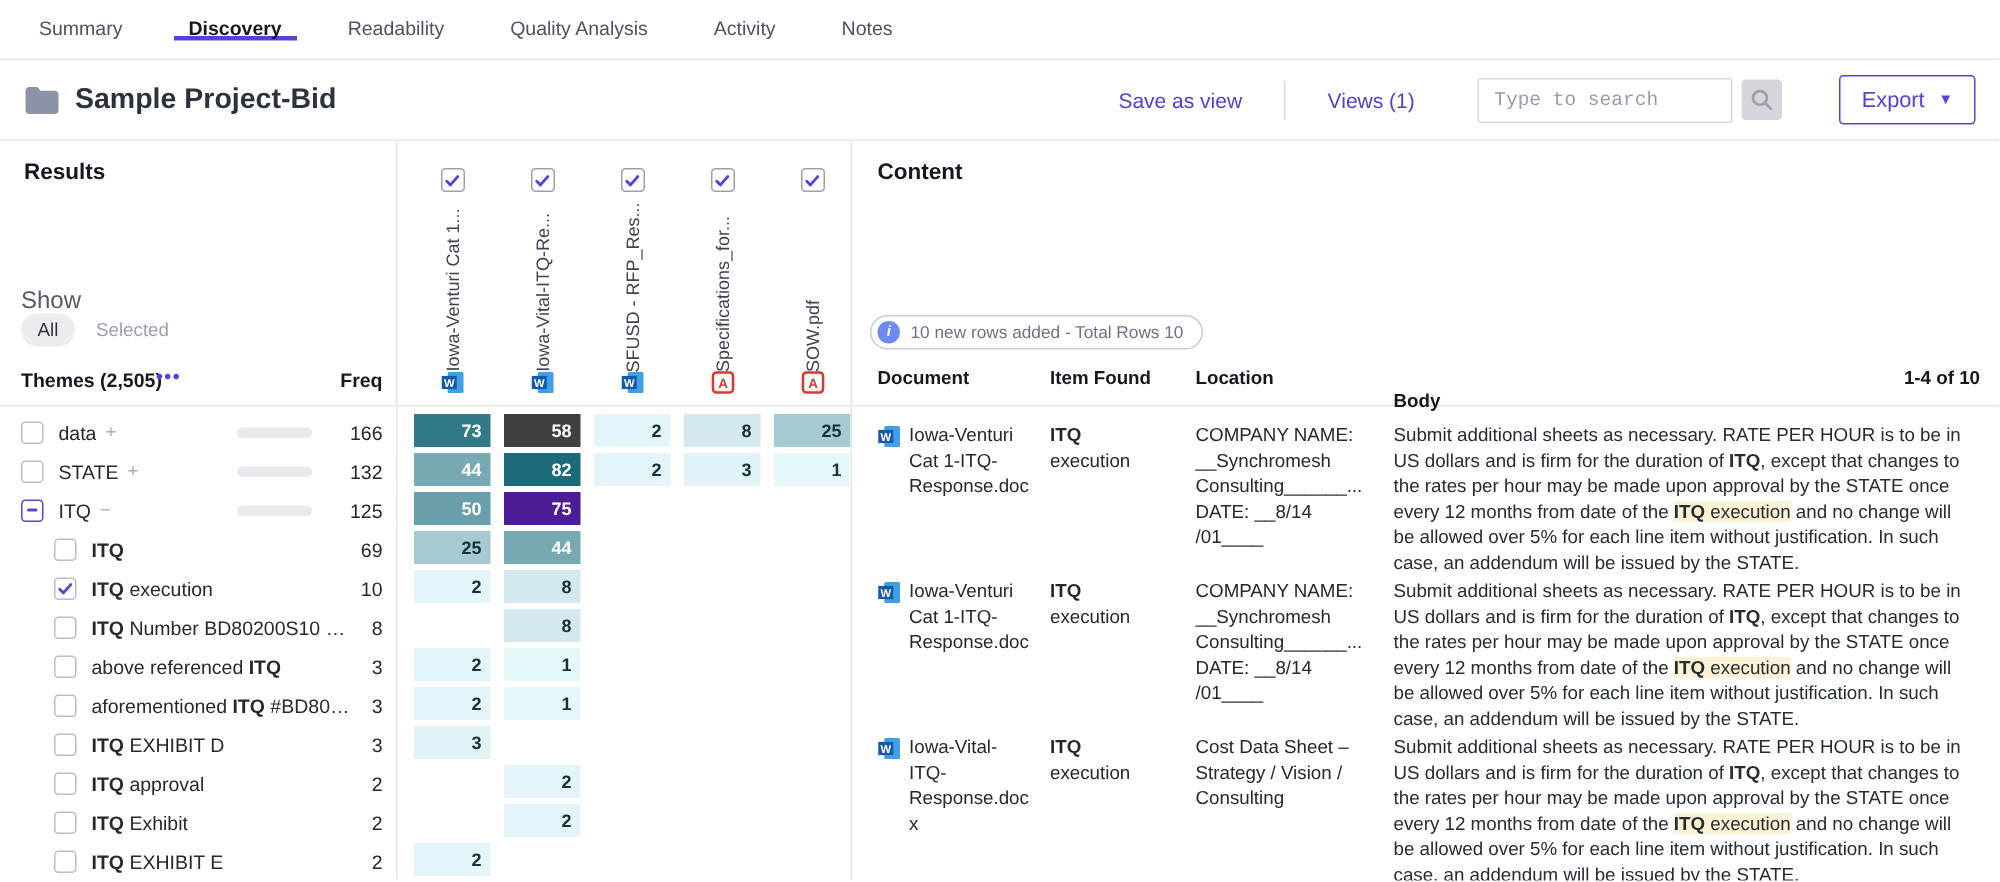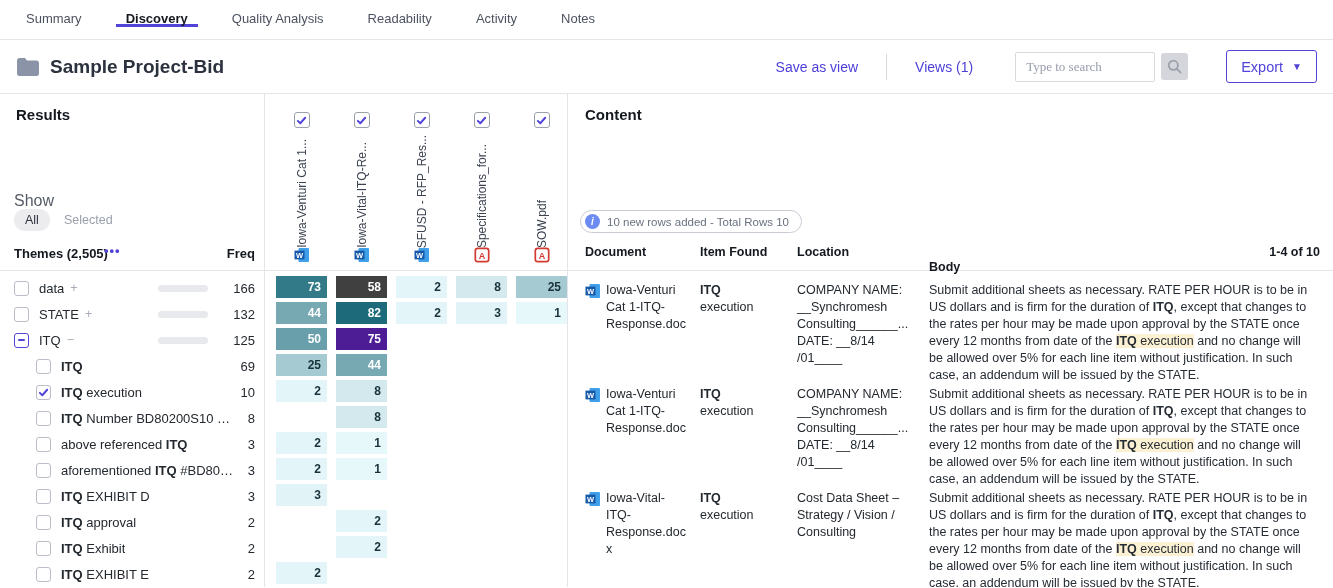--- a/index.html
+++ b/index.html
@@ -24,22 +24,22 @@
   .toolbar {
     height:54px; border-bottom:1px solid #e4e5e9;
     display:flex; align-items:center; padding:0 16px;
   }
   .proj-title { font-size:19px; font-weight:700; color:#2b323e; margin-left:10px; }
   .toolbar-right { margin-left:auto; display:flex; align-items:center; }
   .tb-link { color:#4c3fd8; font-size:14px; cursor:pointer; white-space:nowrap; }
   .tb-divider { width:1px; height:26px; background:#d9dade; margin:0 28px; }
   .search-wrap { display:flex; align-items:center; margin:0 38px 0 42px; }
   .search-input {
-    width:140px; height:30px; border:1px solid #d9dade; border-radius:2px;
-    font-family:Liberation Serif, serif; font-size:13px; padding:12px 10px; color:#3a414c; outline:none;
+    width:170px; height:30px; border:1px solid #d9dade; border-radius:2px;
+    font-family:Liberation Mono, monospace; font-size:13px; padding:12px 10px; color:#3a414c; outline:none;
   }
   .search-input::placeholder { color:#969caa; }
   .search-btn {
     width:27px; height:27px; background:#d5d6db; border:none; border-radius:3px;
     margin-left:6px; display:flex; align-items:center; justify-content:center; cursor:pointer;
   }
   .export-btn {
     height:33px; padding:0 14px; background:#fff; border:1.5px solid #5244d8; border-radius:3px;
     color:#5244d8; font-size:14.5px; font-family:"Liberation Sans",sans-serif;
     display:flex; align-items:center; gap:9px; cursor:pointer;
@@ -125,22 +125,22 @@
   .body-cell { font-size:12.5px; line-height:1.36; color:#262c34; padding-right:2px; }
   .hl { background:#fcf1d3; }
   b { font-weight:700; }
 </style>
 </head>
 <body>
 
 <nav class="tabs" id="tabBar">
     <div class="tab">Summary</div>
     <div class="tab active">Discovery</div>
+    <div class="tab">Readability</div>
     <div class="tab">Quality Analysis</div>
-    <div class="tab">Readability</div>
     <div class="tab">Activity</div>
     <div class="tab">Notes</div>
   </nav>
 
 <header class="toolbar">
   <span style="display:flex;">
     <svg width="24" height="20" viewBox="0 0 24 20">
         <path d="M1 3.5 C1 2.1 2.1 1 3.5 1 H9 l2 2.5 h9.5 C21.9 3.5 23 4.6 23 6 v10.5 c0 1.4-1.1 2.5-2.5 2.5 h-17 C2.1 19 1 17.9 1 16.5 Z" fill="#8b94a7"></path>
       </svg>
   </span>

